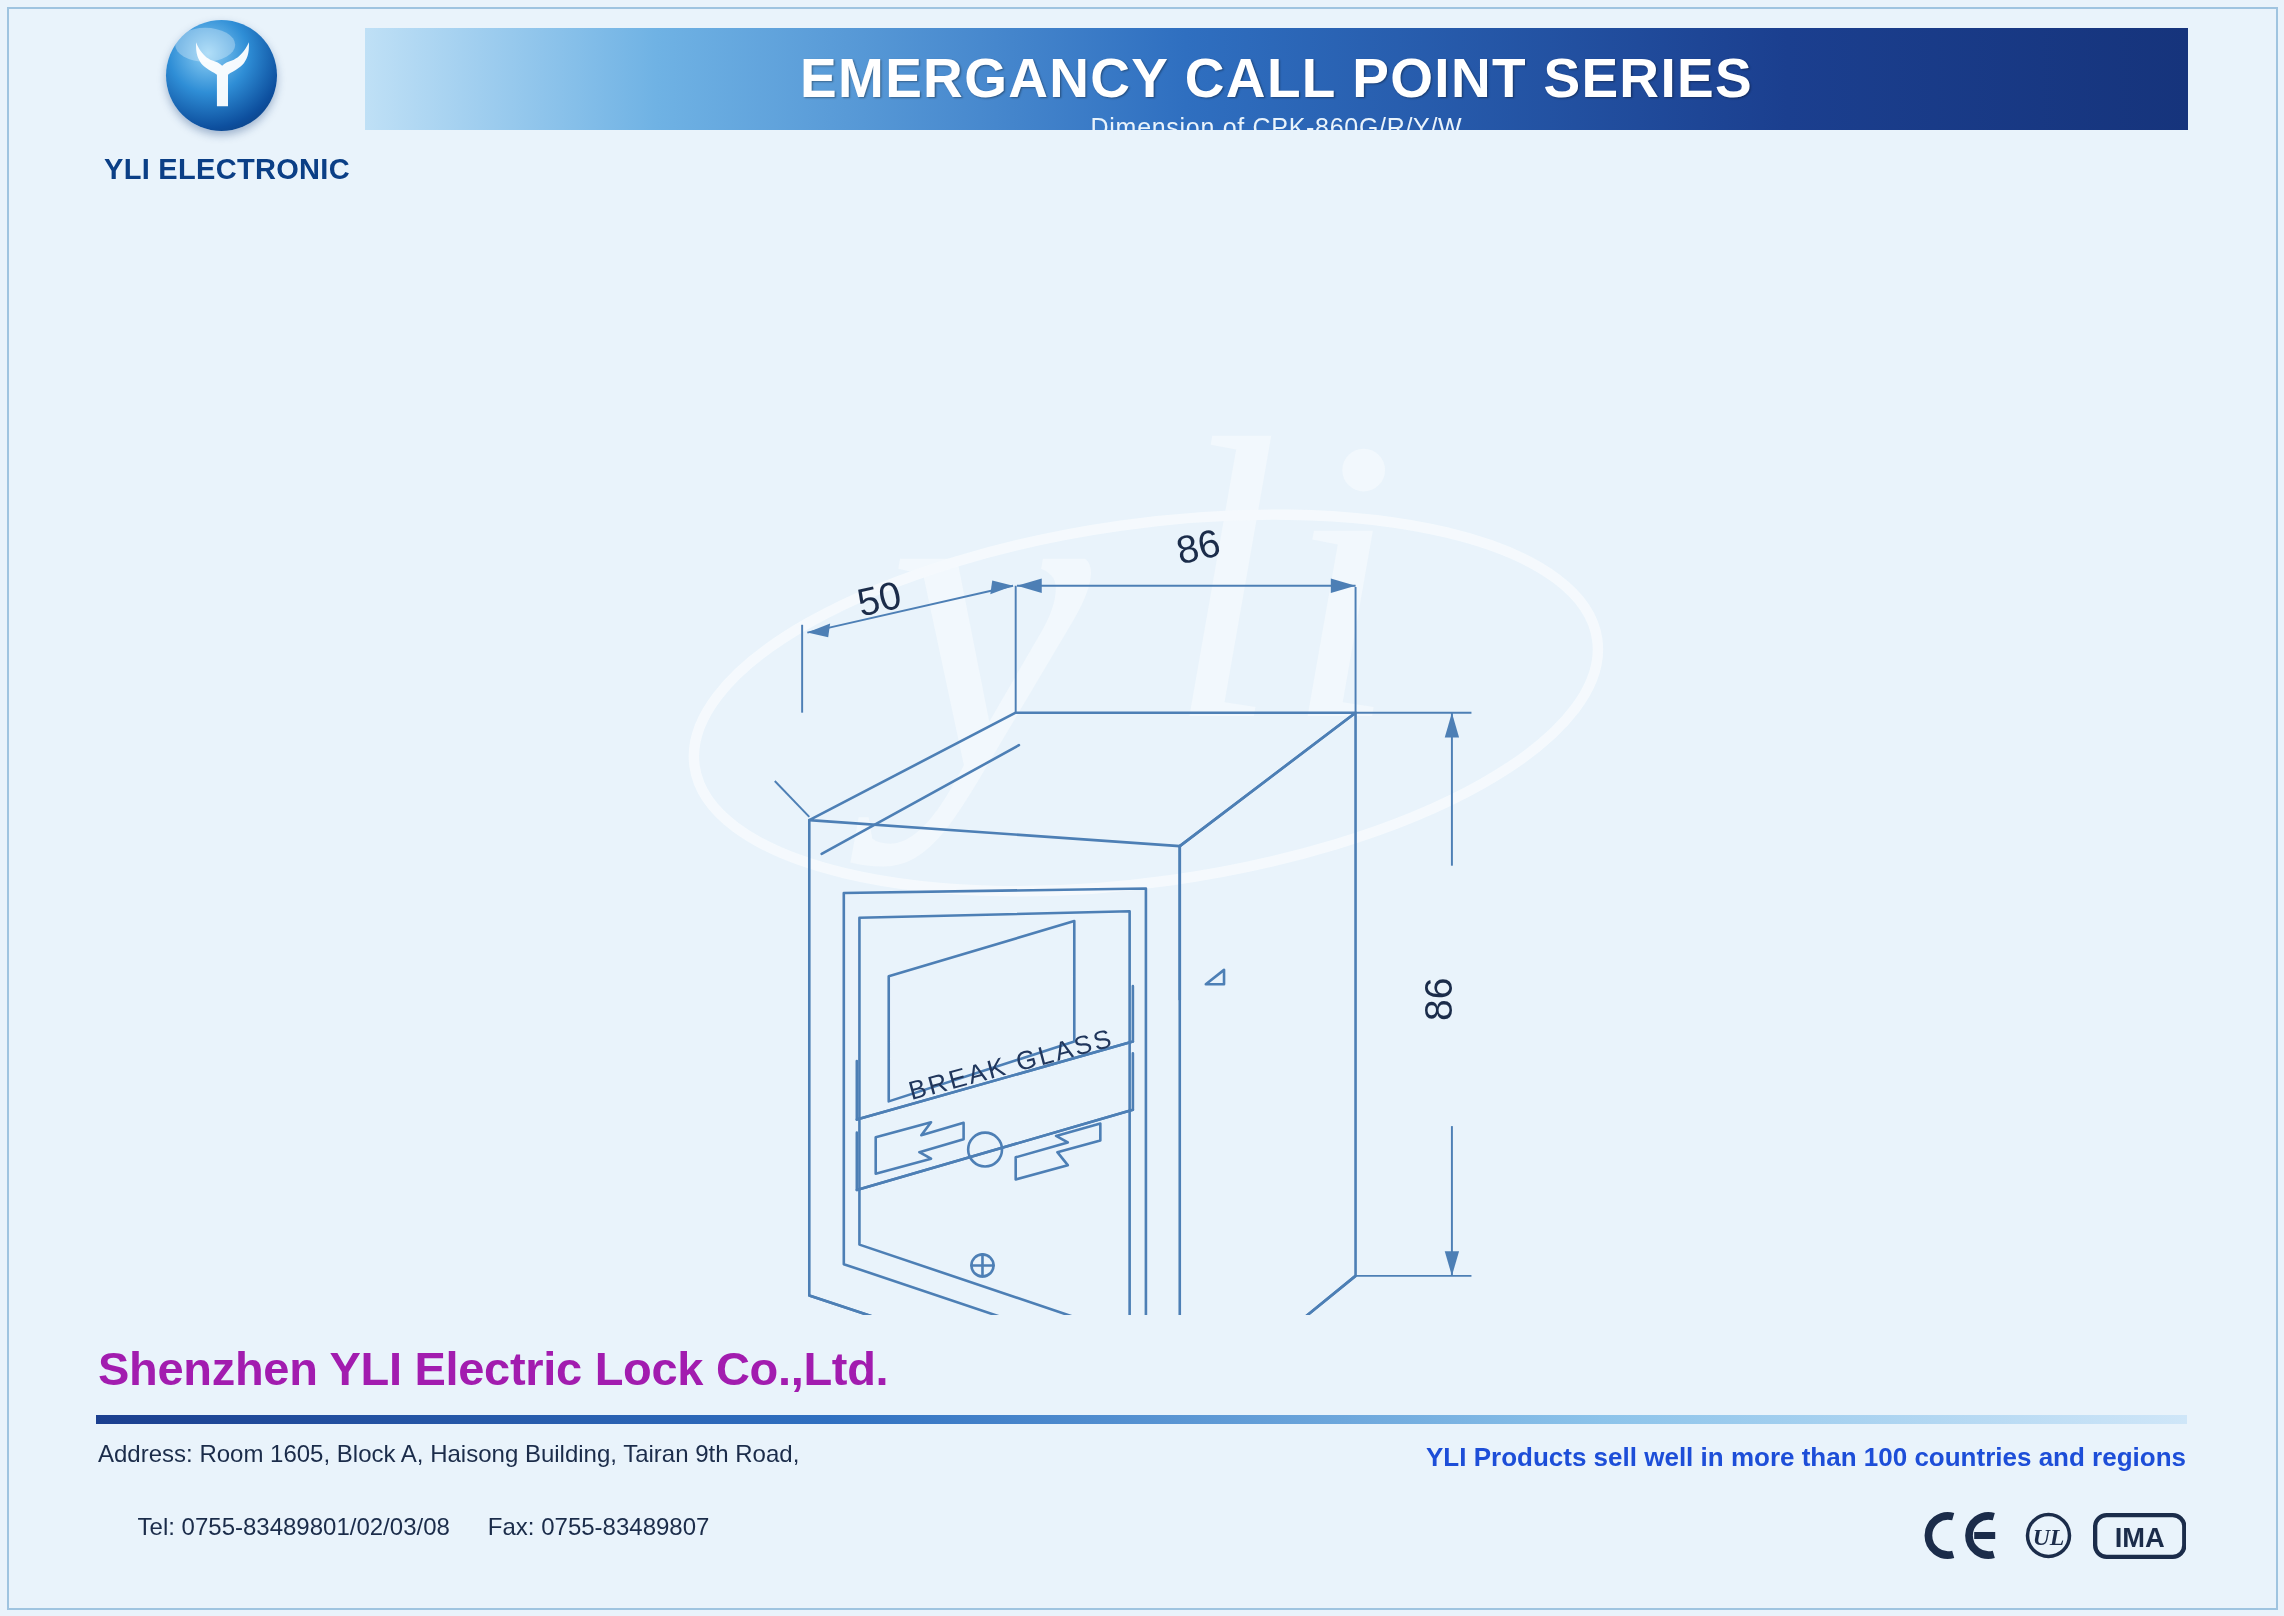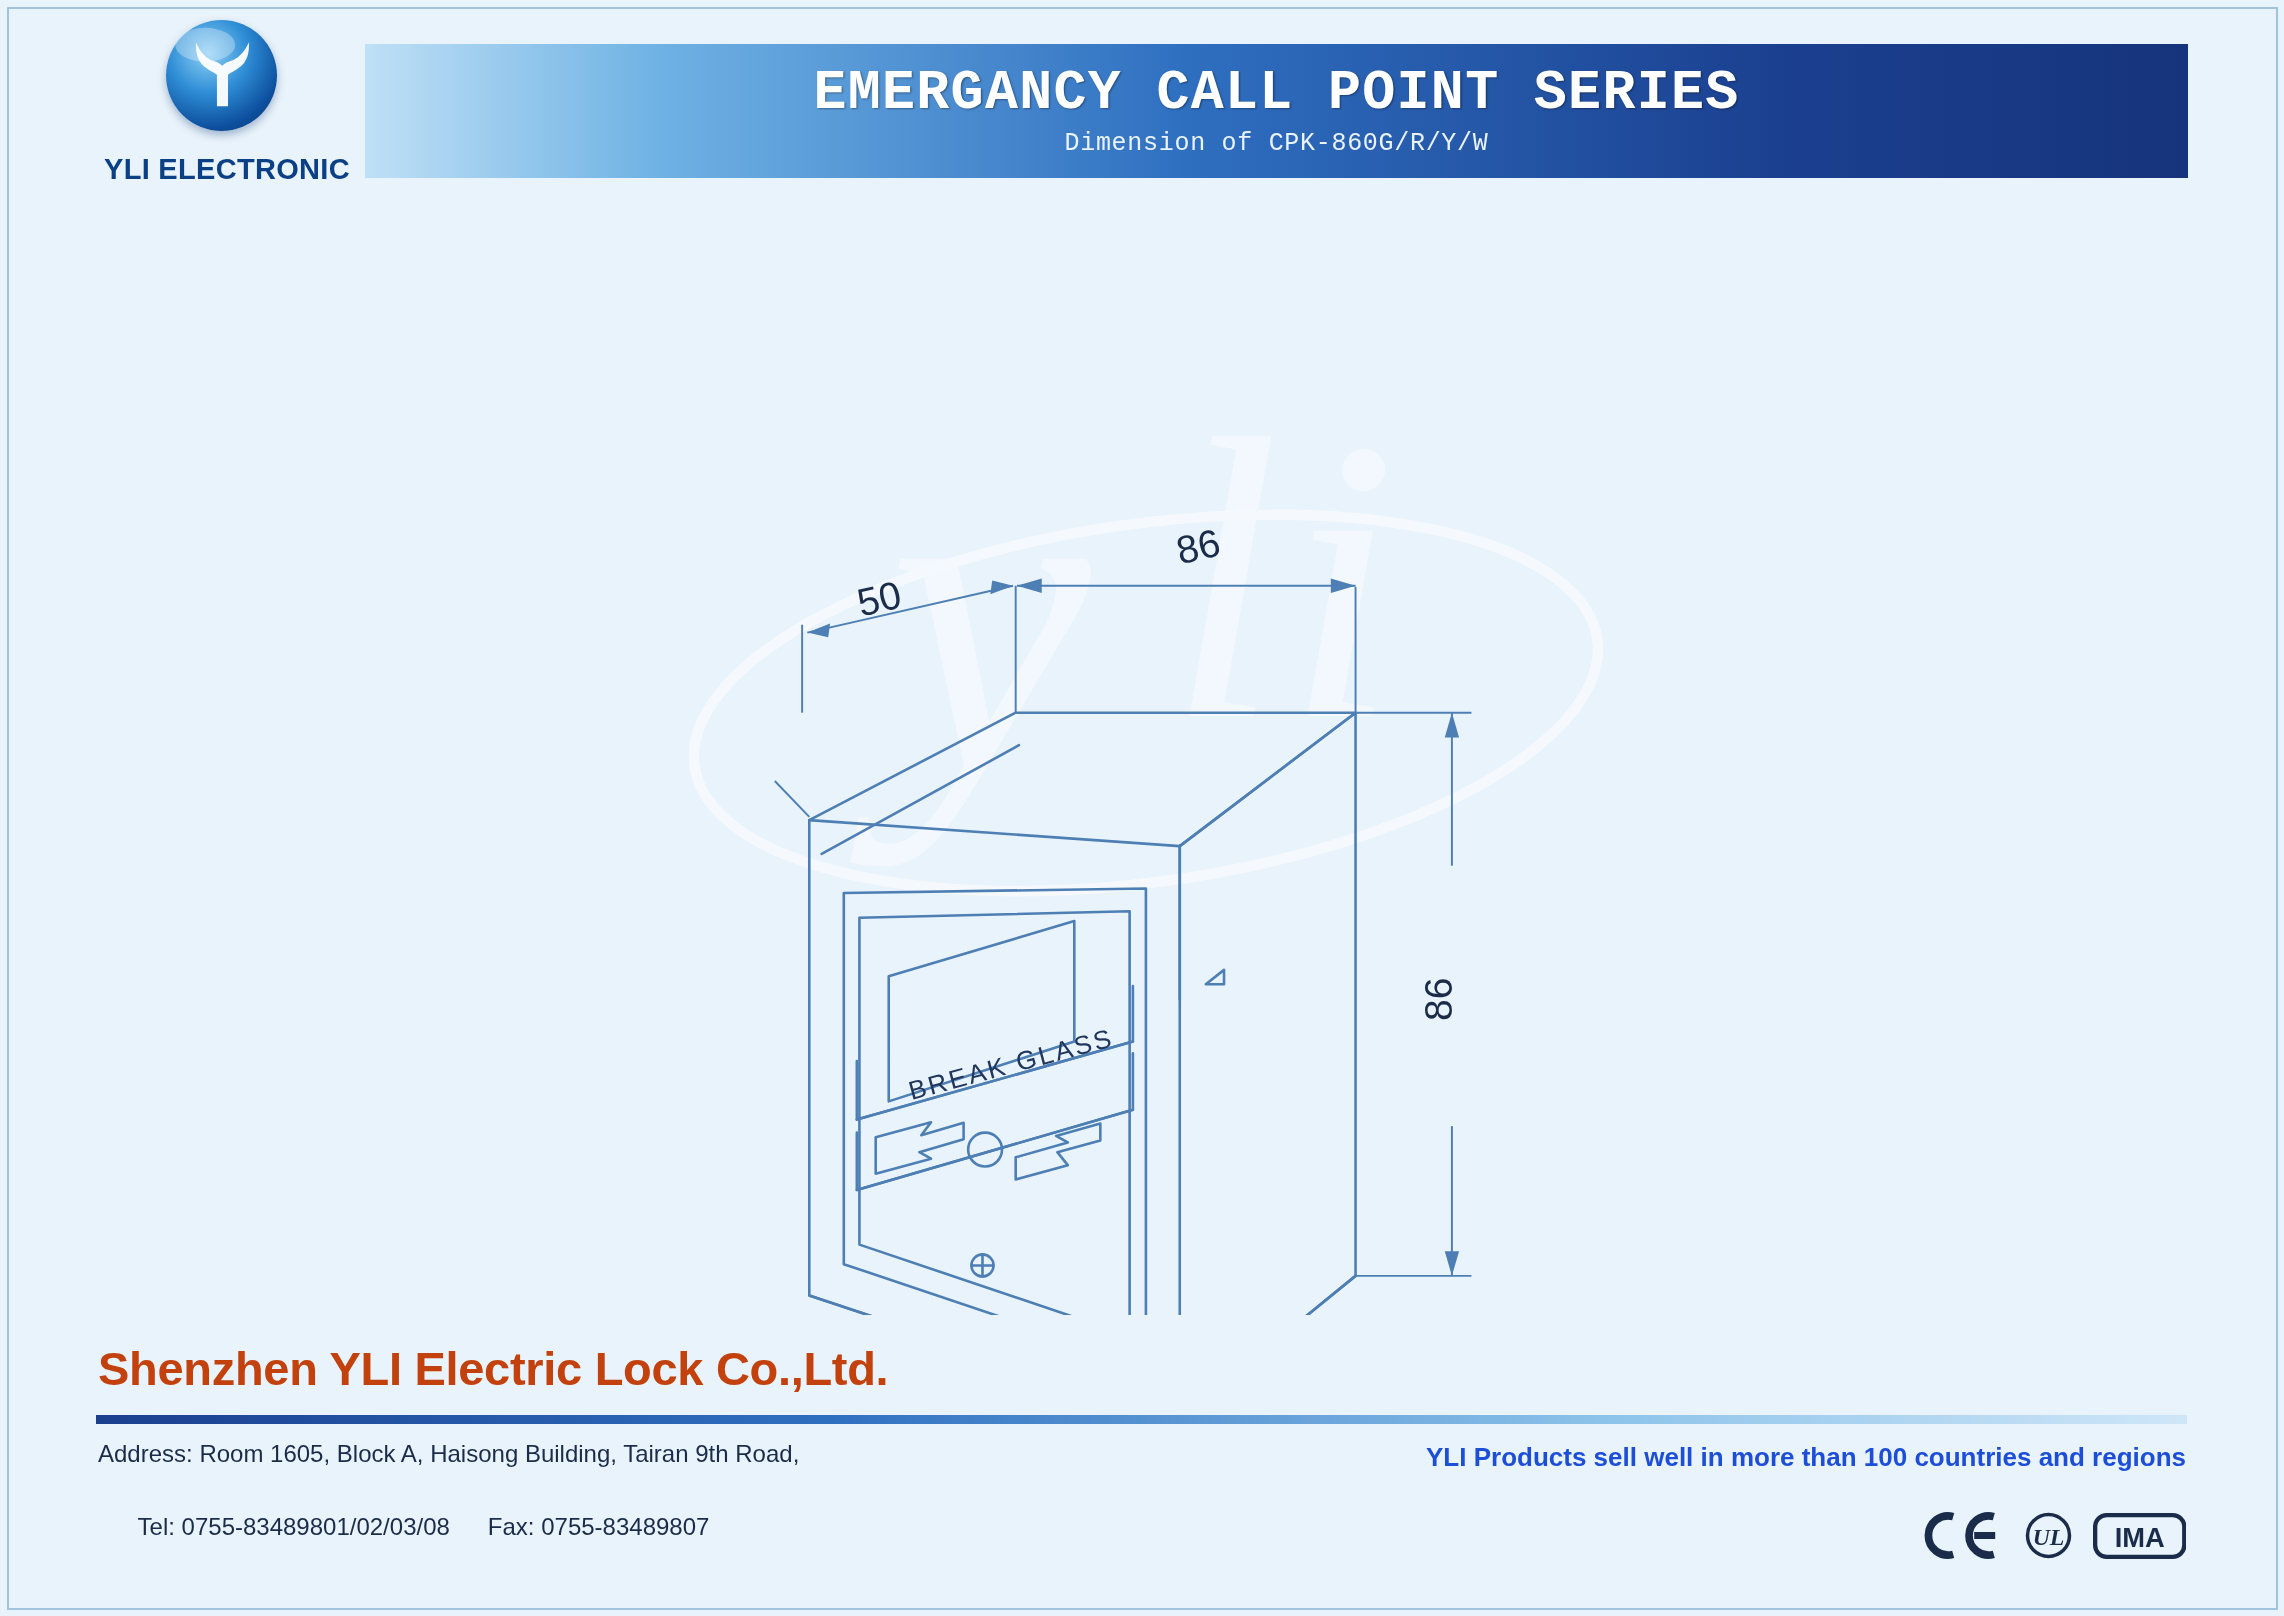--- a/index.html
+++ b/index.html
@@ -60,25 +60,24 @@
     font-size: 29px;
     font-weight: bold;
     color: #0b3f86;
     letter-spacing: 0.3px;
     white-space: nowrap;
   }
 
   .title-bar {
     position: absolute;
     left: 365px;
-    top: 44px;
+    top: 28px;
     width: 1823px;
-    height: 134px;
+    height: 102px;
     background: linear-gradient(to right, #bfe0f6 0%, #6fb2e4 16%, #2f6fc0 45%, #1b3f8f 78%, #16347c 100%);
-    font-family: Liberation Mono, monospace;
   }
   .title-main {
     position: absolute;
     top: 18px;
     left: 0; right: 0;
     text-align: center;
     color: #ffffff;
     font-size: 55px;
     font-weight: bold;
     letter-spacing: 1.3px;
@@ -108,21 +107,21 @@
     height: 100%;
   }
 
   
   .company-name {
     position: absolute;
     left: 98px;
     top: 1341px;
     font-size: 47px;
     font-weight: bold;
-    color: #c2410c;
+    color: #a21caf;
     letter-spacing: -0.3px;
   }
   .footer-rule {
     position: absolute;
     left: 96px;
     top: 1415px;
     width: 2091px;
     height: 9px;
     background: linear-gradient(to right, #1b3f8f 0%, #2f6fc0 35%, #8cc3ea 72%, #cfe6f8 100%);
   }

